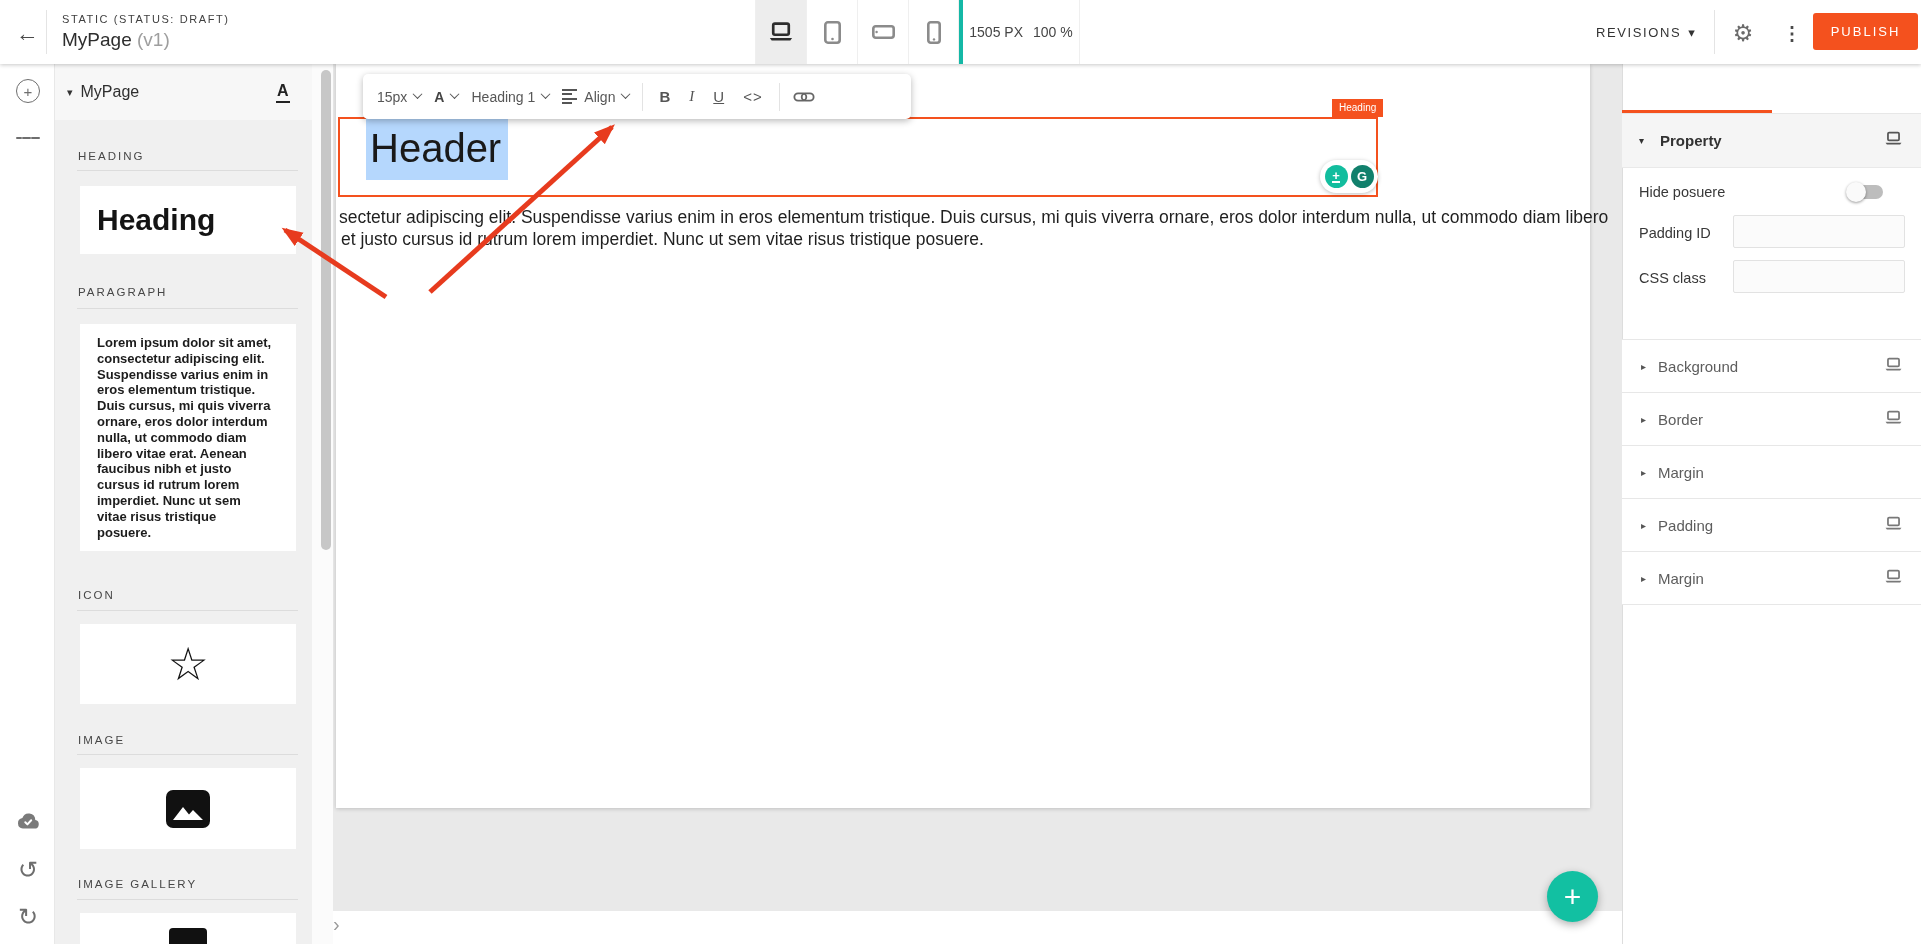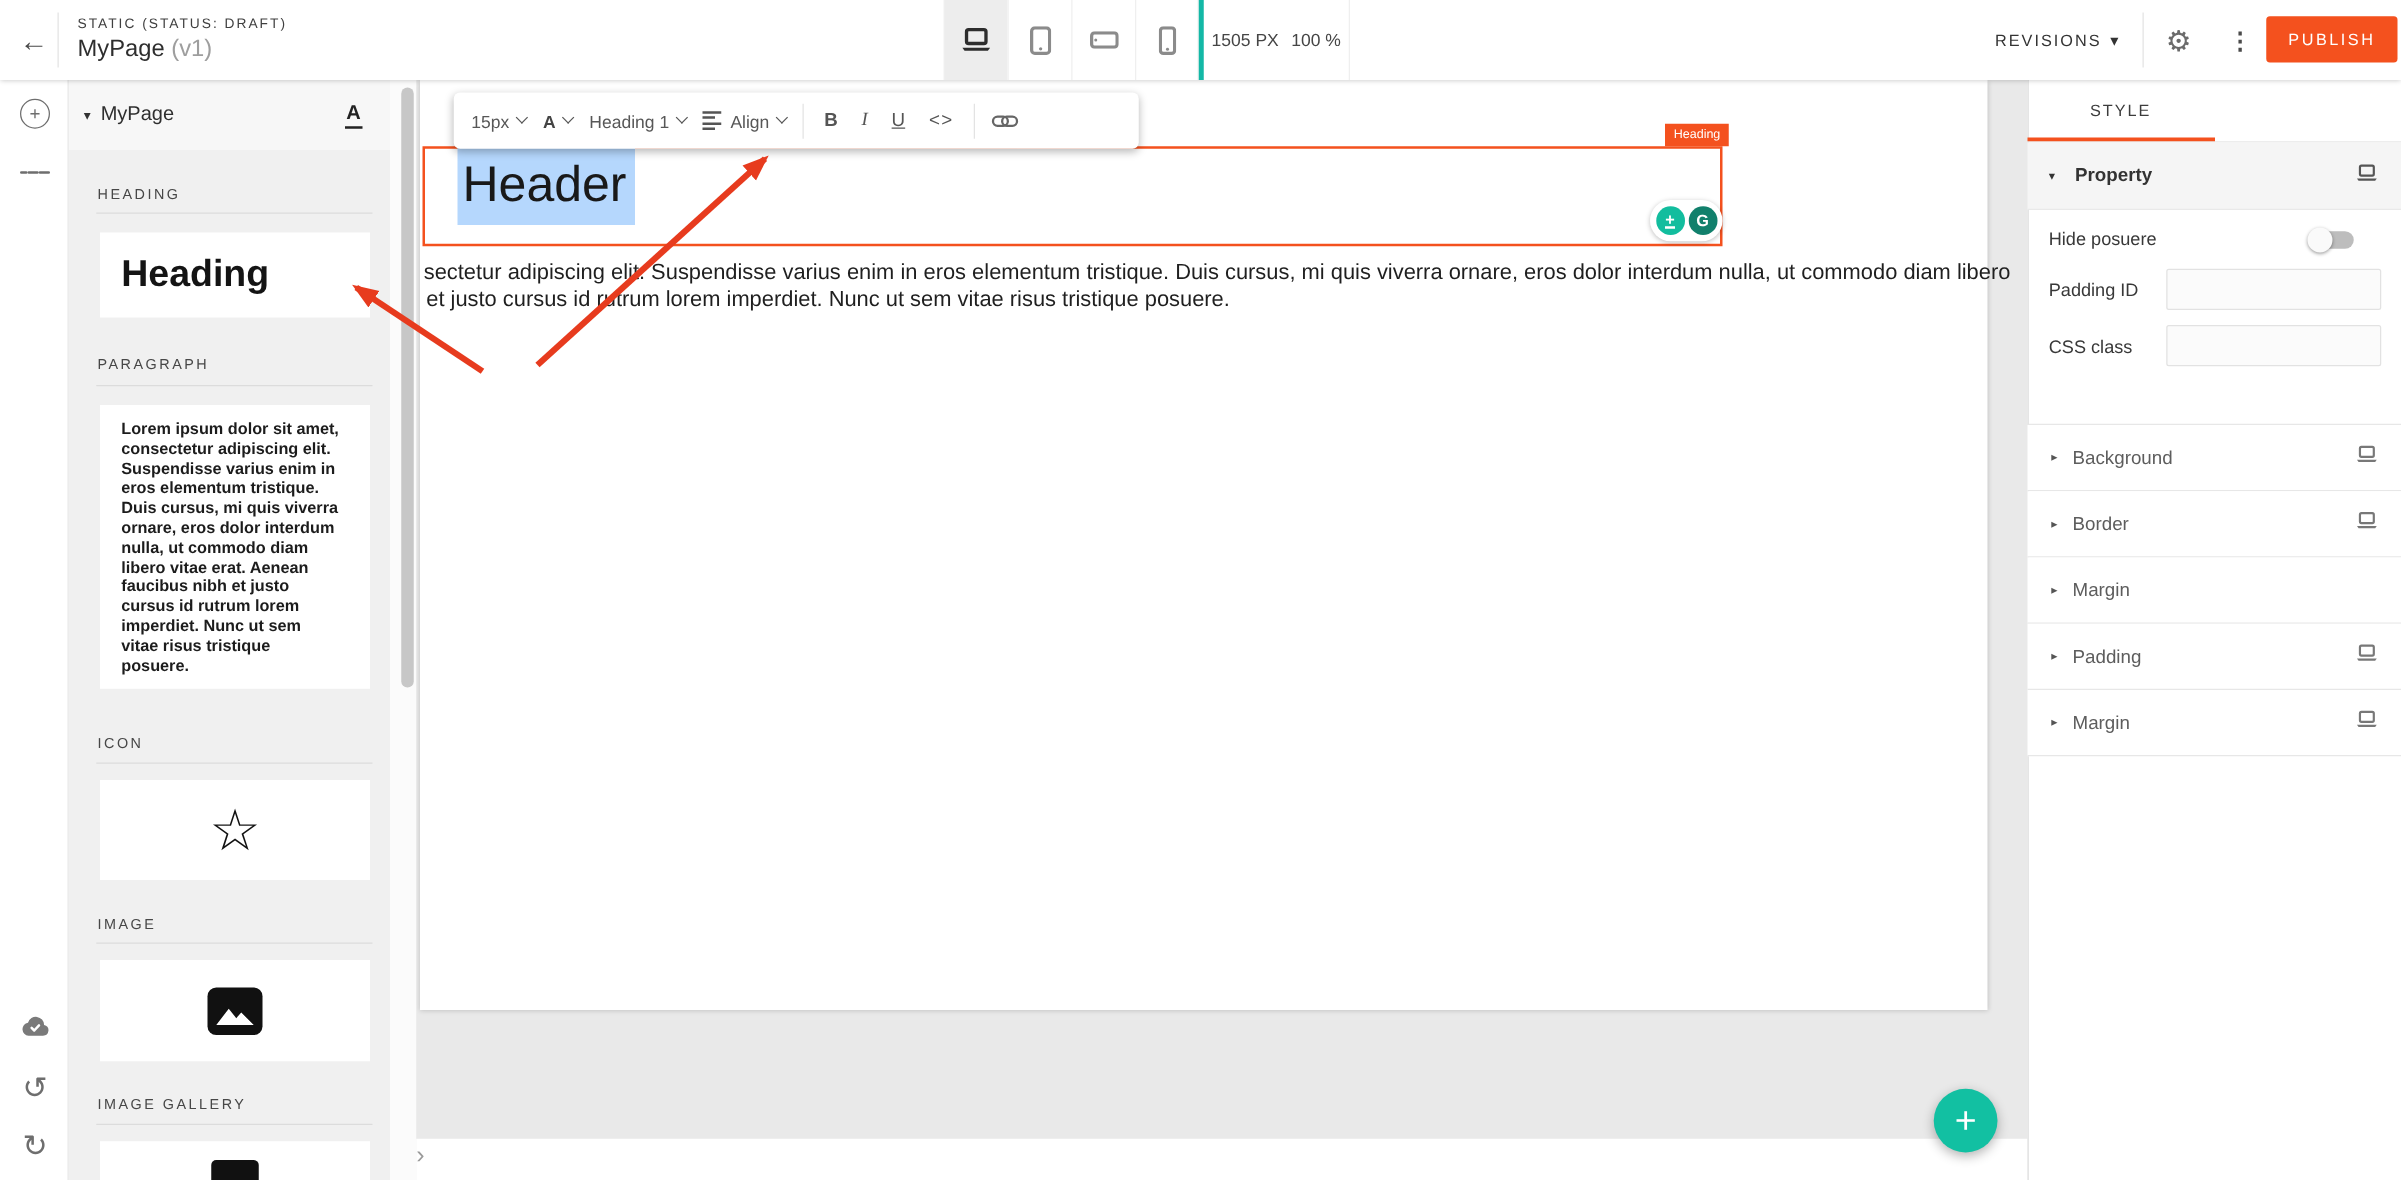--- a/index.html
+++ b/index.html
@@ -309,21 +309,20 @@
     </span>
   </div>
 
   <div class="abs bottombar"></div>
   <div class="abs bchev">›</div>
   <button class="abs fab">
     <span>+</span>
   </button>
 
   <div class="abs rightpanel"></div>
-  <div class="abs rp tab" style="left:1622px">STYLE</div>
   <div class="abs rp tabborder"></div>
   <div class="abs rp tabline"></div>
 
   <div class="abs rp prophead">
     <span class="c">▾</span>
     <span class="t">Property</span>
     <span style="margin-left:auto;margin-right:18px;color:#555">
       <svg width="19" height="15" viewBox="0 0 24 18">
           <rect x="5" y="1.5" width="14" height="10" rx="1.5" fill="none" stroke="currentColor" stroke-width="2.2"></rect>
           <path d="M2 14.5h20l-1.6 2.2H3.6z" fill="currentColor"></path>

